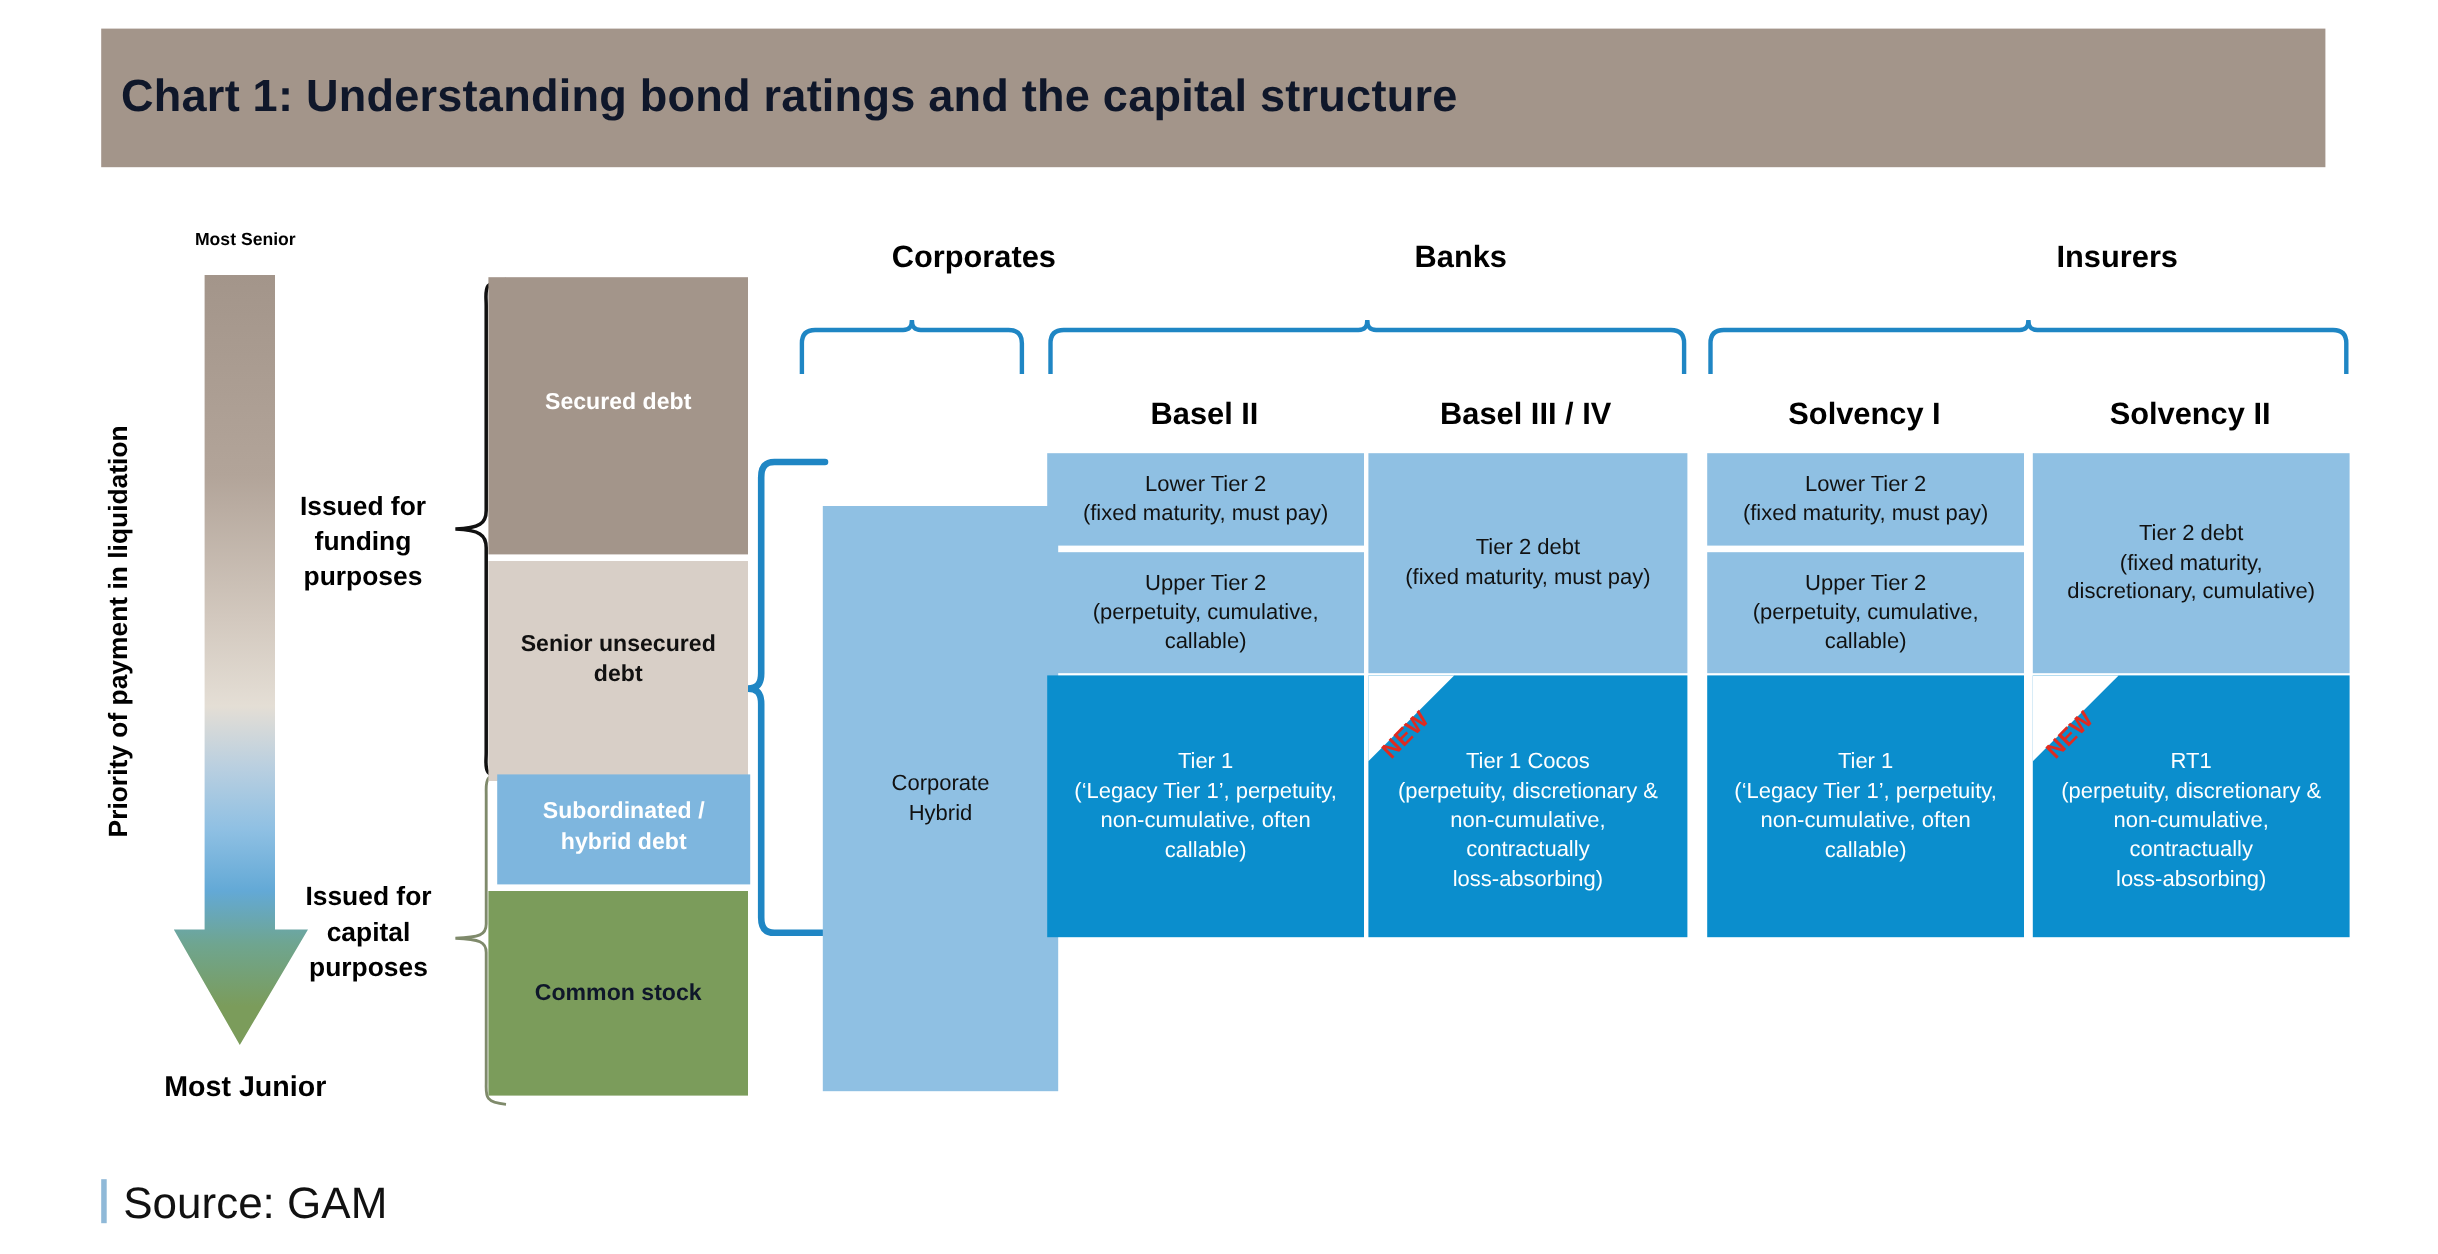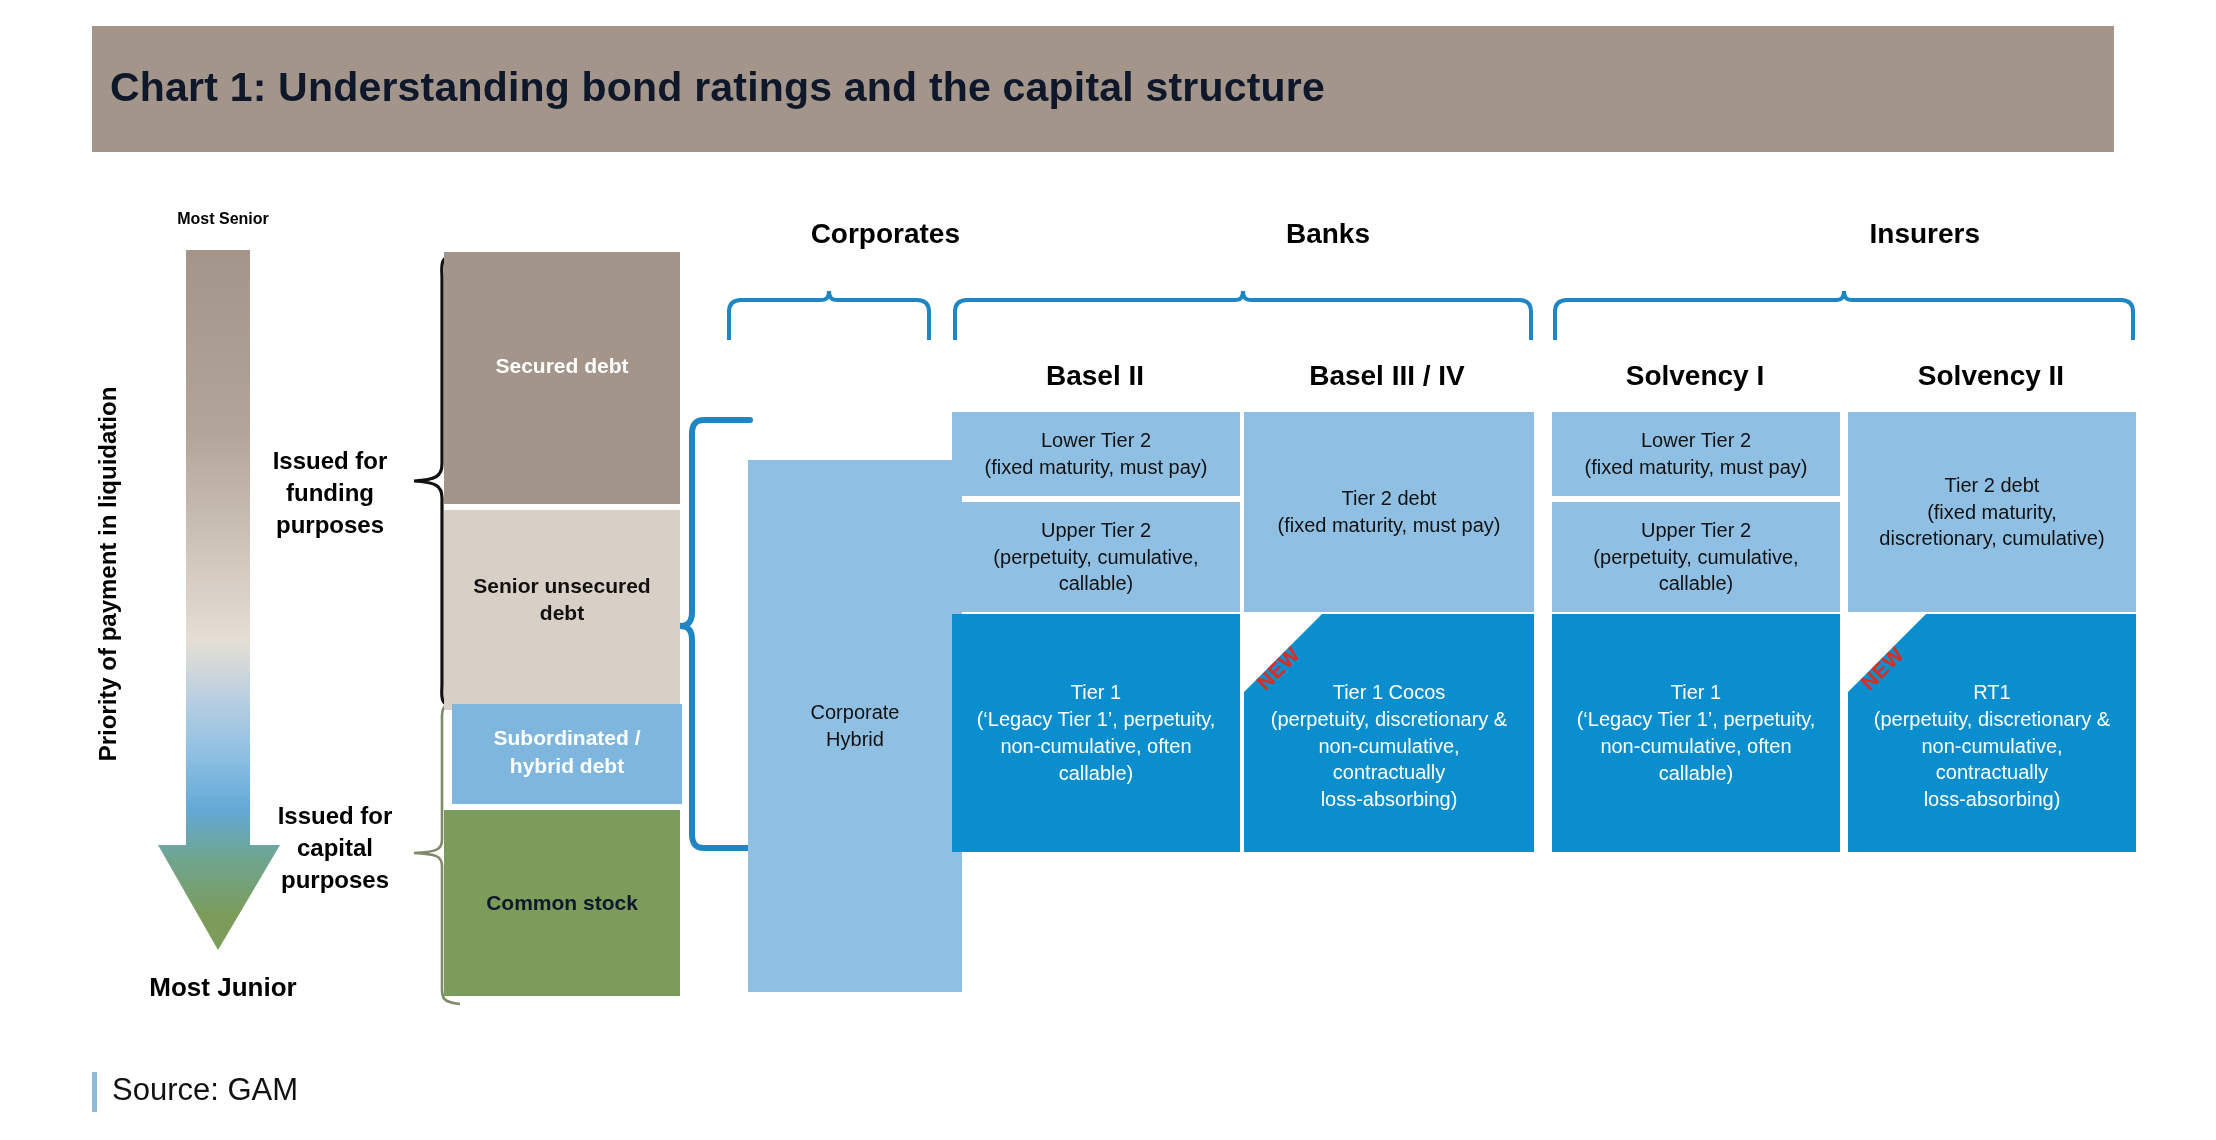--- a/index.html
+++ b/index.html
@@ -57,21 +57,21 @@
   .hyb{background:#8fc0e3;color:#111;}
   .newflag{position:absolute;left:0;top:0;width:0;height:0;
            border-left:78px solid #ffffff;border-bottom:78px solid transparent;}
   .newtxt{position:absolute;left:6px;top:16px;transform:rotate(-45deg);
           transform-origin:left top;color:#e02b20;font-size:21px;font-weight:bold;
           letter-spacing:.5px;}
 
   
   #source-bar{position:absolute;left:92px;top:1072px;width:5px;height:40px;
               background:#8fb9d8;}
-  #source-text{position:absolute;left:112px;top:1072px;font-size:31px;color:#111;text-align:right;}
+  #source-text{position:absolute;left:112px;top:1072px;font-size:40px;color:#111;text-align:right;}
 </style>
 </head>
 <body>
 
 <div id="title-band"></div>
 <div id="title-text">Chart 1: Understanding bond ratings and the capital structure</div>
 
 <div id="most-senior">Most Senior</div>
 <div id="most-junior">Most Junior</div>
 <div id="axis-label">Priority of payment in liquidation</div>

